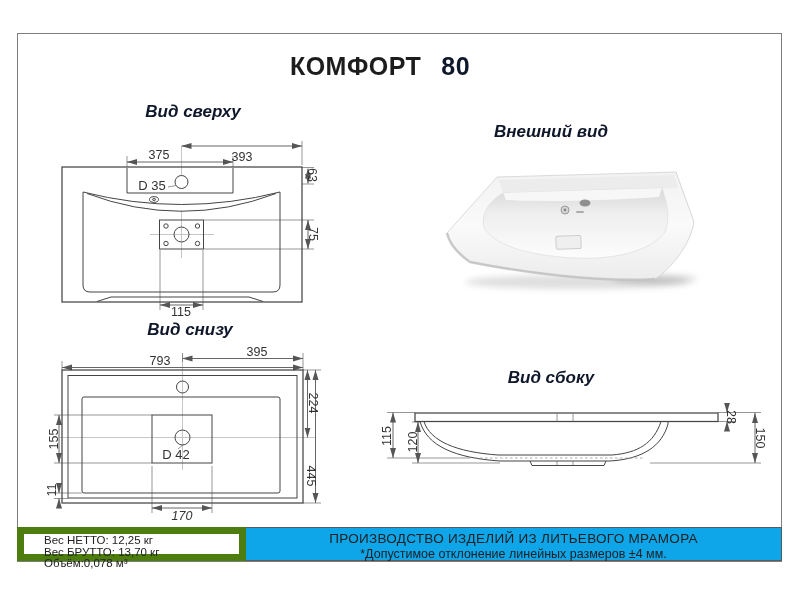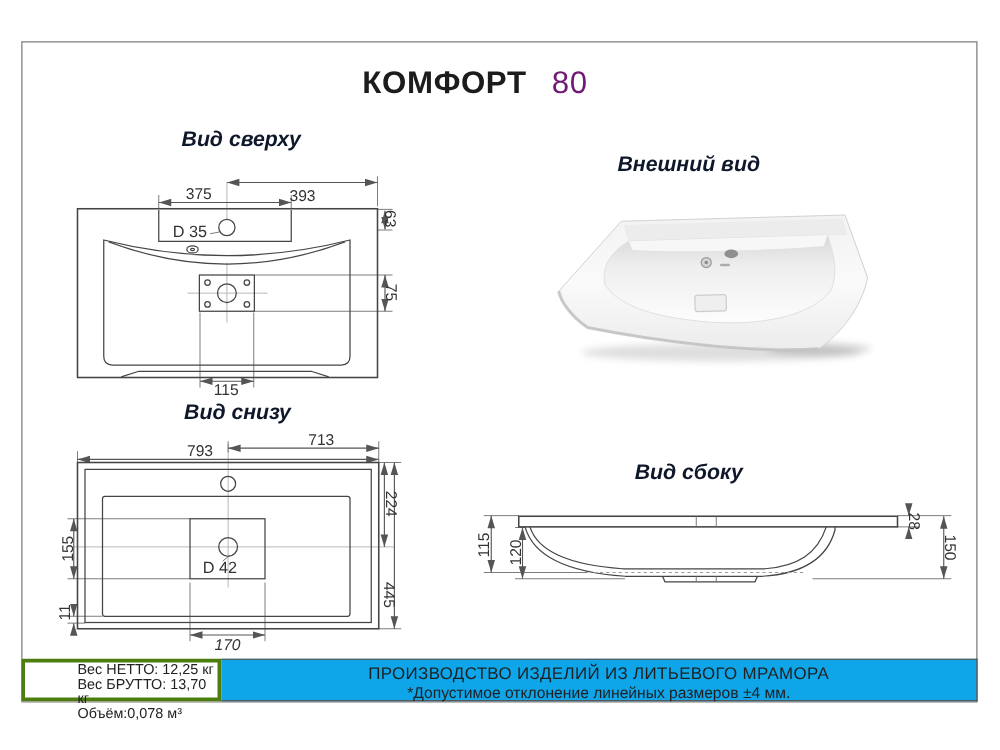--- a/index.html
+++ b/index.html
@@ -2,37 +2,37 @@
 <html><head>
 <meta charset="utf-8">
 <style>
   html,body{margin:0;padding:0;background:#ffffff;}
   .sheet{position:relative;width:800px;height:600px;background:#fff;overflow:hidden;
          font-family:"Liberation Sans","DejaVu Sans",sans-serif;color:#222;}
   .frame{position:absolute;left:17px;top:33px;width:763px;height:527px;border:1px solid #7d7d7d;}
   .main-title{position:absolute;left:255px;top:52px;width:250px;text-align:center;font-size:25px;
               letter-spacing:0.5px;color:#1c1c1c;white-space:nowrap;}
   .main-title .model{font-weight:bold;}
-  .main-title .size{font-weight:normal;margin-left:20px;color:#701a75;}
+  .main-title .size{font-weight:bold;margin-left:20px;color:#0f172a;}
   .vtitle{position:absolute;transform:translate(-50%,-50%);font-weight:bold;font-style:italic;
           font-size:17px;color:#0f172a;white-space:nowrap;}
   .dim{position:absolute;transform:translate(-50%,-50%);font-size:12.5px;color:#333;white-space:nowrap;}
   .dim.r90{transform:translate(-50%,-50%) rotate(90deg);}
   .dim.rm90{transform:translate(-50%,-50%) rotate(-90deg);}
   .dia{font-size:13px;}
   svg{position:absolute;left:0;top:0;}
   .ln{fill:none;stroke:#454545;stroke-width:1.25px;}
   .ln2{fill:none;stroke:#454545;stroke-width:1px;}
   .dml{stroke:#555;stroke-width:0.9px;fill:none;}
   .ext{stroke:#6a6a6a;stroke-width:0.7px;fill:none;}
   .cl{stroke:#b8b8b8;stroke-width:0.8px;fill:none;}
   .dash{stroke:#9a9a9a;stroke-width:0.8px;stroke-dasharray:2.5 2.5;fill:none;}
   .footer{position:absolute;left:17px;top:527px;width:765px;height:34px;display:flex;}
-  .foot-left{width:160px;box-sizing:border-box;border:3px solid #4d7c0f;background:#fff;
-             padding:1px 0 0 42px;font-size:11.5px;line-height:11.5px;color:#222;}
+  .foot-left{width:229px;box-sizing:border-box;border:7px solid #4d7c0f;background:#fff;
+             padding:1px 0 0 20px;font-size:11.5px;line-height:11.5px;color:#222;}
   .foot-right{flex:1;box-sizing:border-box;border:1px solid #5a5a5a;border-left:none;background:#0ea5e9;
               text-align:center;color:#1f1f1f;}
   .foot-right .l1{font-size:13.5px;margin-top:3px;letter-spacing:0.3px;}
   .foot-right .l2{font-size:12.5px;margin-top:1px;}
 </style>
 </head>
 <body>
 
 <div class="sheet">
   <div class="frame"></div>
@@ -203,21 +203,21 @@
   </svg>
 
   <div class="dim" style="left:242px;top:157px;">393</div>
   <div class="dim" style="left:159px;top:155px;">375</div>
   <div class="dim r90" style="left:312px;top:175px;">63</div>
   <div class="dim dia" style="left:152px;top:185px;">D 35</div>
   <div class="dim r90" style="left:313px;top:234px;">75</div>
   <div class="dim" style="left:181px;top:312px;">115</div>
 
   <div class="dim" style="left:160px;top:361px;">793</div>
-  <div class="dim" style="left:257px;top:352px;">713</div>
+  <div class="dim" style="left:257px;top:352px;">395</div>
   <div class="dim r90" style="left:313px;top:403px;">224</div>
   <div class="dim r90" style="left:311px;top:476px;">445</div>
   <div class="dim rm90" style="left:54px;top:439px;">155</div>
   <div class="dim rm90" style="left:52px;top:490px;">11</div>
   <div class="dim" style="left:182px;top:516px;font-style:italic;">170</div>
   <div class="dim dia" style="left:176px;top:454px;">D 42</div>
 
   <div class="dim rm90" style="left:387px;top:436px;">115</div>
   <div class="dim rm90" style="left:413px;top:442px;">120</div>
   <div class="dim r90" style="left:731px;top:417px;">28</div>

